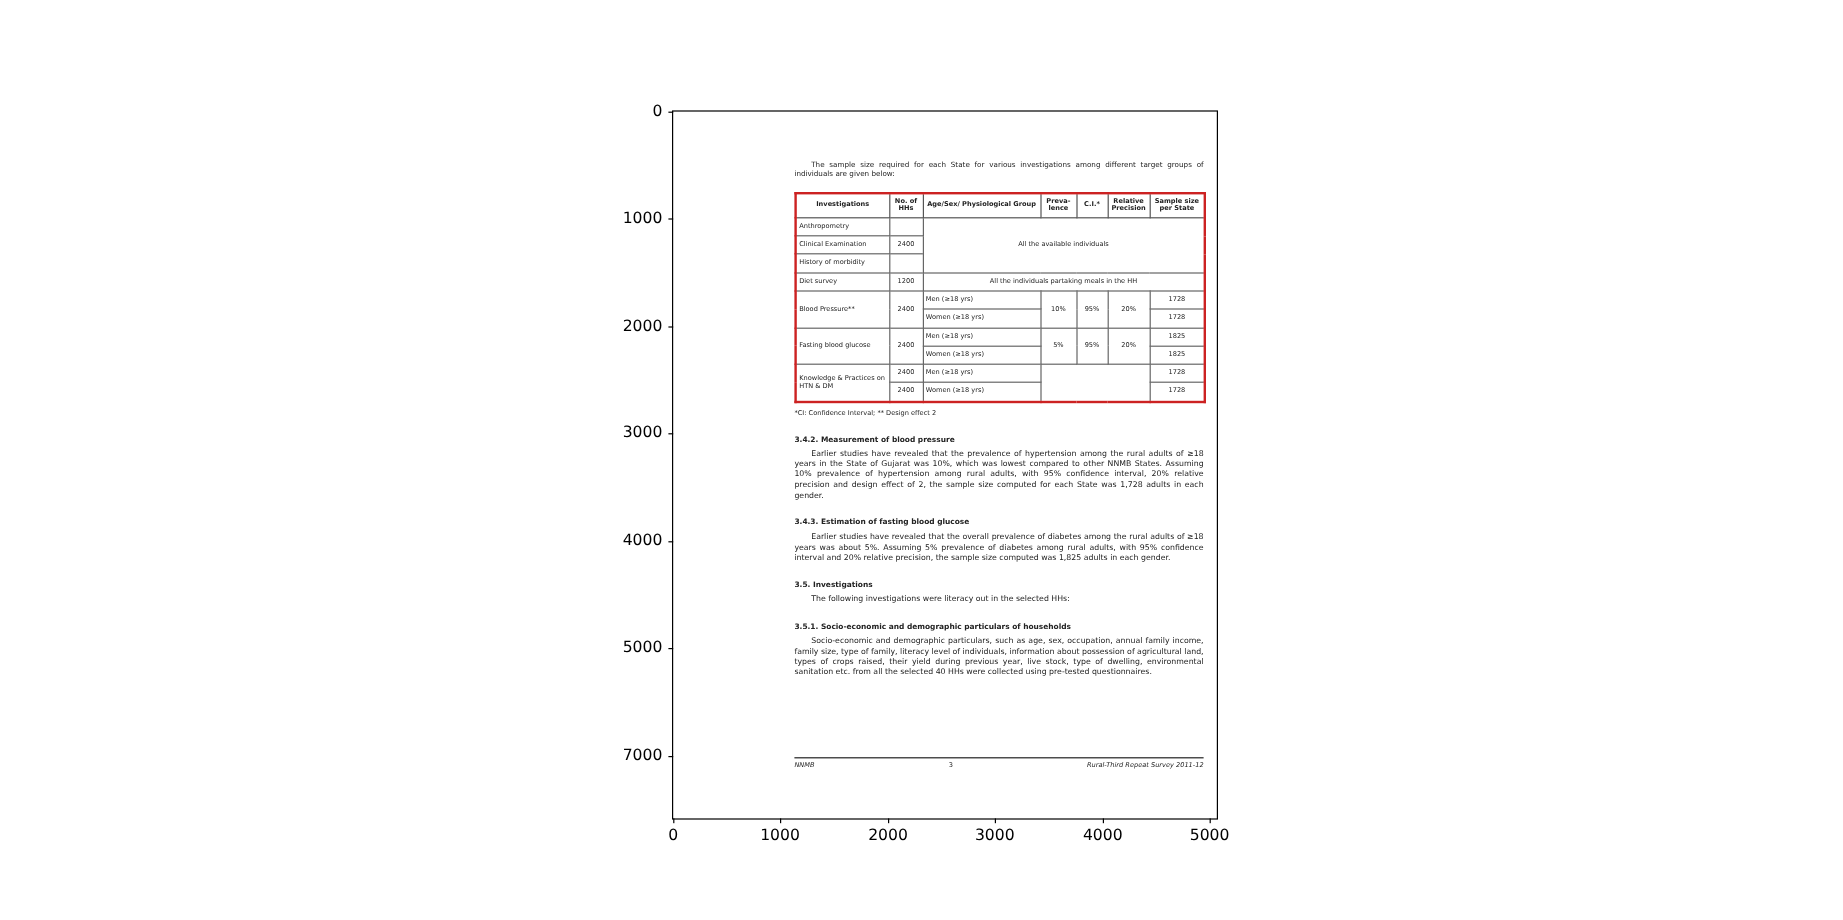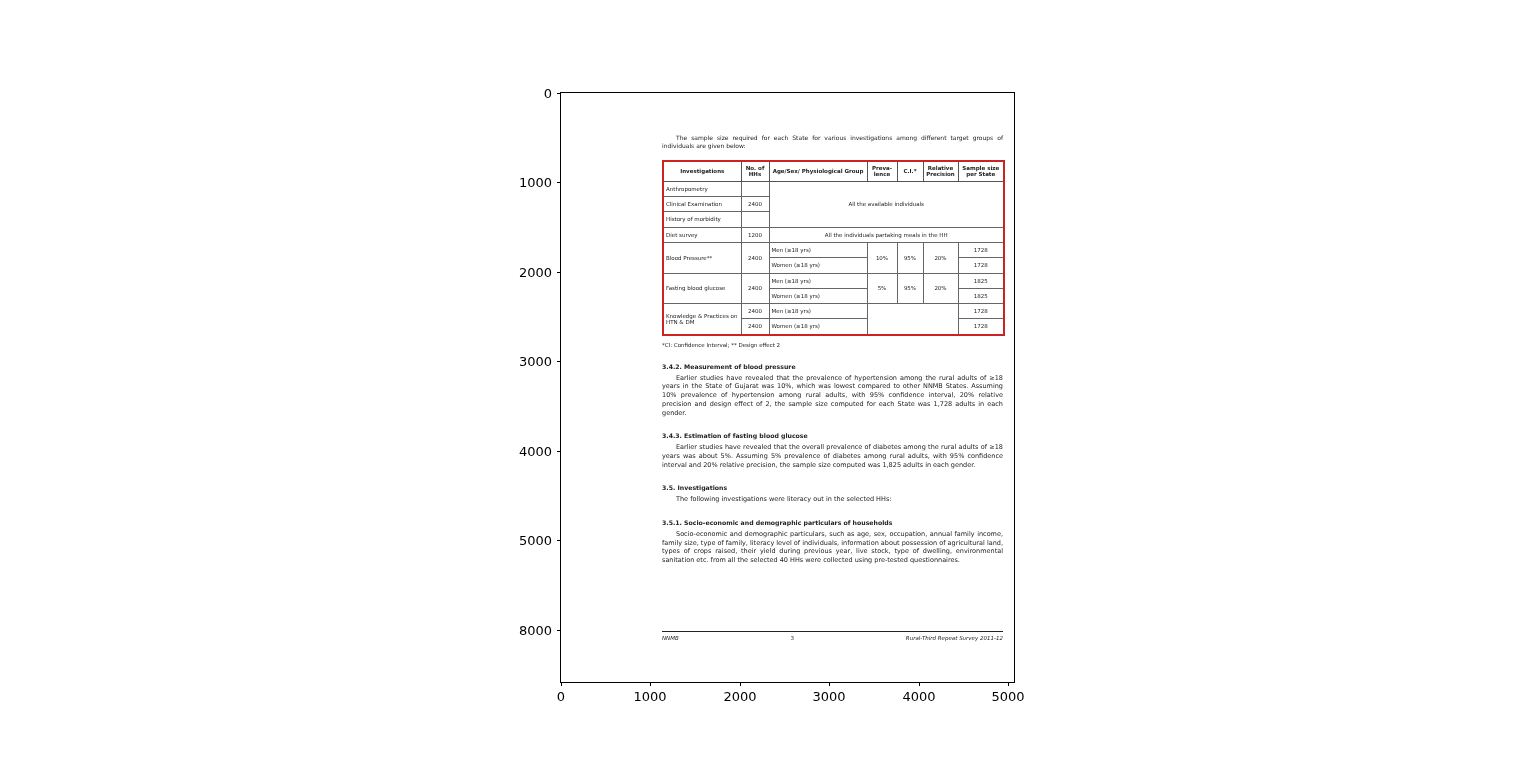--- a/index.html
+++ b/index.html
@@ -47,21 +47,21 @@
   <span class="ytick-mark" style="top:268px"></span>
   <span class="ytick-mark" style="top:358px"></span>
   <span class="ytick-mark" style="top:447px"></span>
   <span class="ytick-mark" style="top:537px"></span>
   <span class="ytick-label" style="top:0px">0</span>
   <span class="ytick-label" style="top:89px">1000</span>
   <span class="ytick-label" style="top:179px">2000</span>
   <span class="ytick-label" style="top:268px">3000</span>
   <span class="ytick-label" style="top:358px">4000</span>
   <span class="ytick-label" style="top:447px">5000</span>
-  <span class="ytick-label" style="top:537px">8000</span>
+  <span class="ytick-label" style="top:537px">7000</span>
 
   <span class="xtick-mark" style="left:0px"></span>
   <span class="xtick-mark" style="left:89px"></span>
   <span class="xtick-mark" style="left:179px"></span>
   <span class="xtick-mark" style="left:268px"></span>
   <span class="xtick-mark" style="left:358px"></span>
   <span class="xtick-mark" style="left:447px"></span>
   <span class="xtick-label" style="left:0px">0</span>
   <span class="xtick-label" style="left:89px">1000</span>
   <span class="xtick-label" style="left:179px">2000</span>

